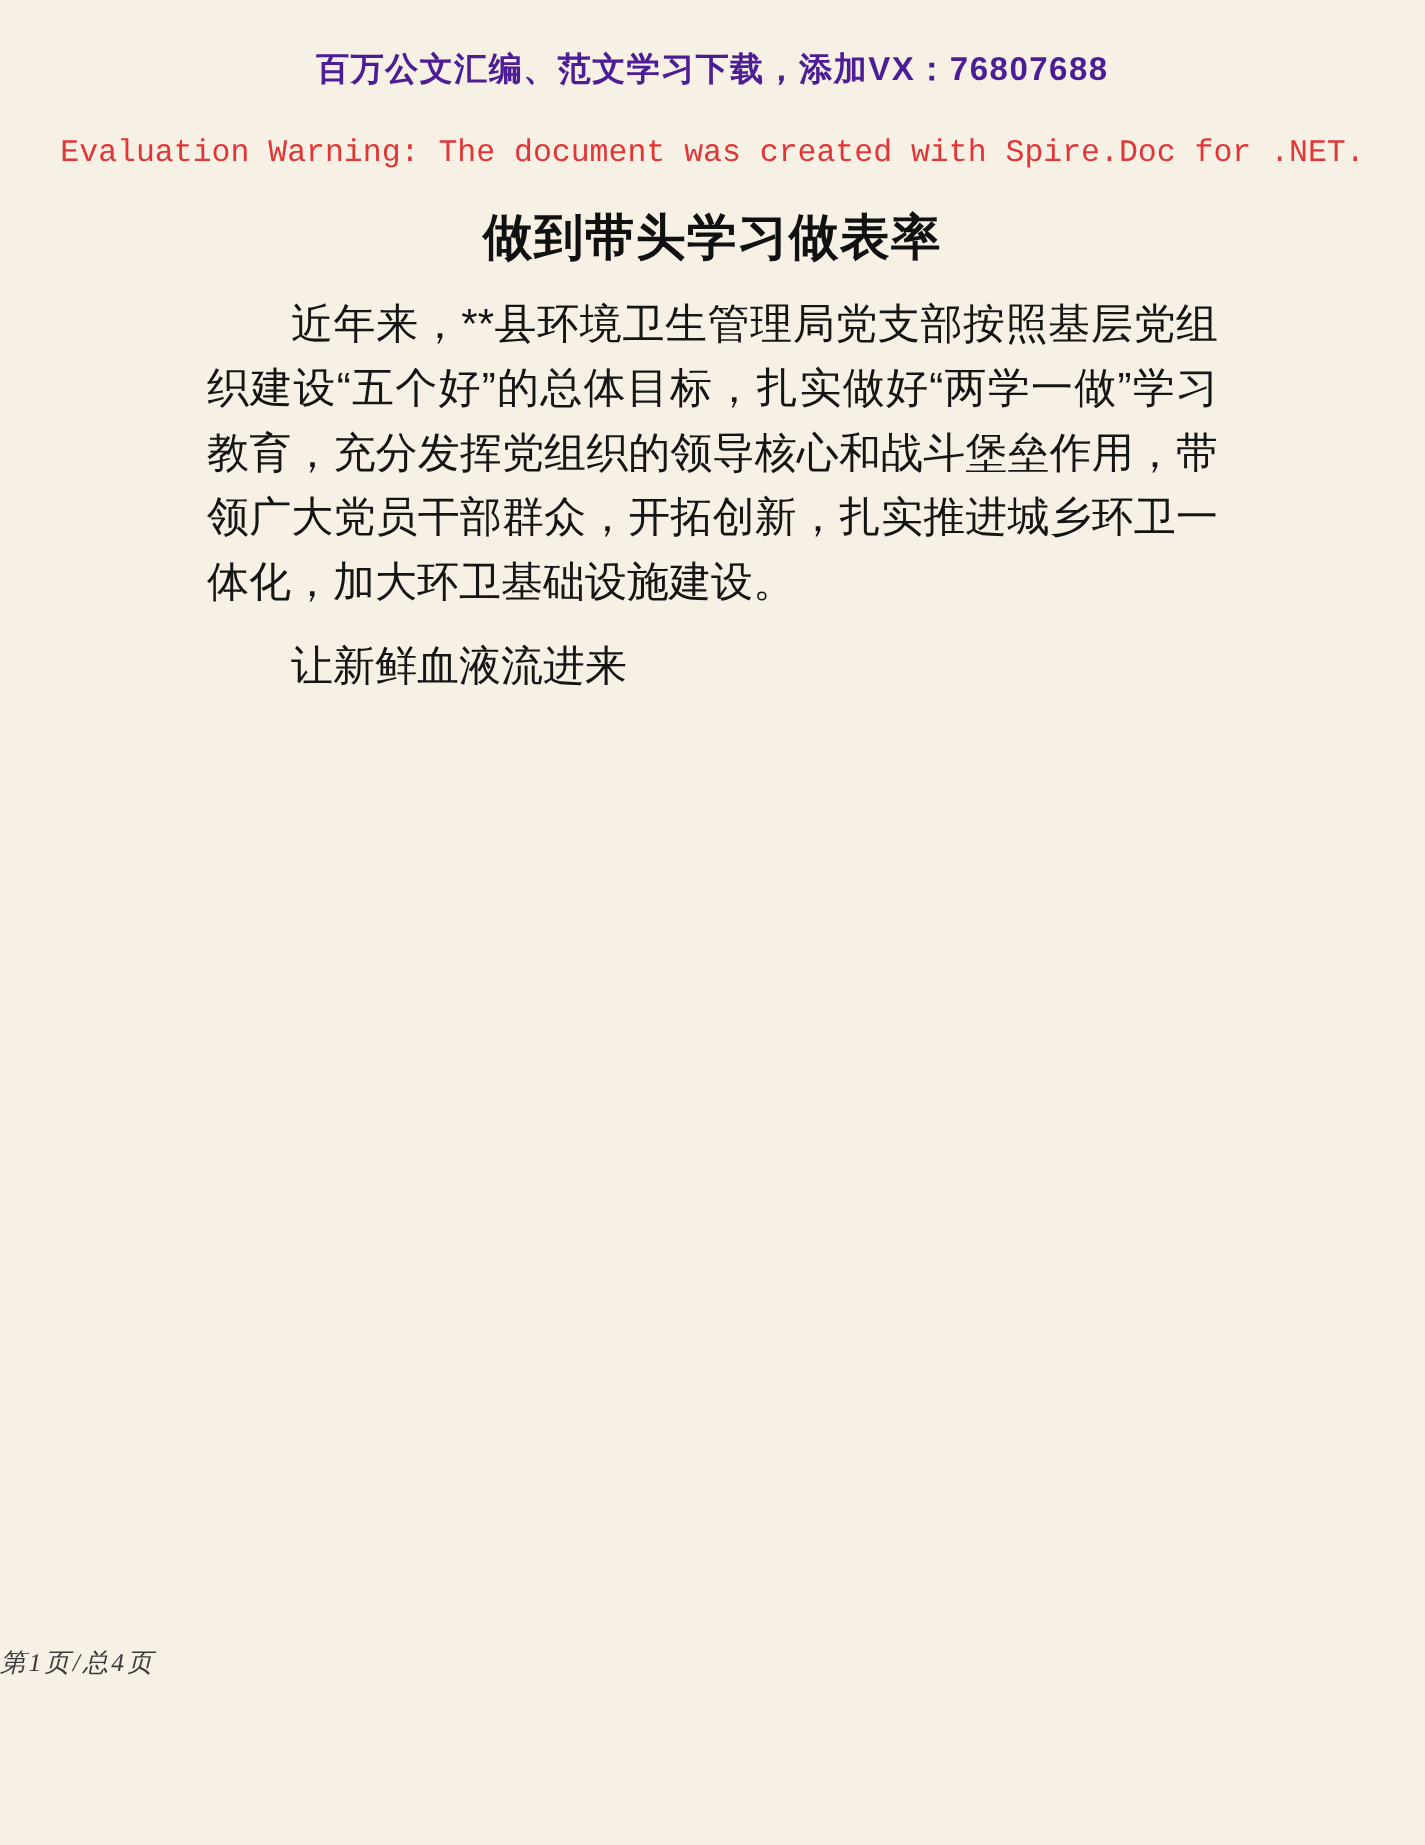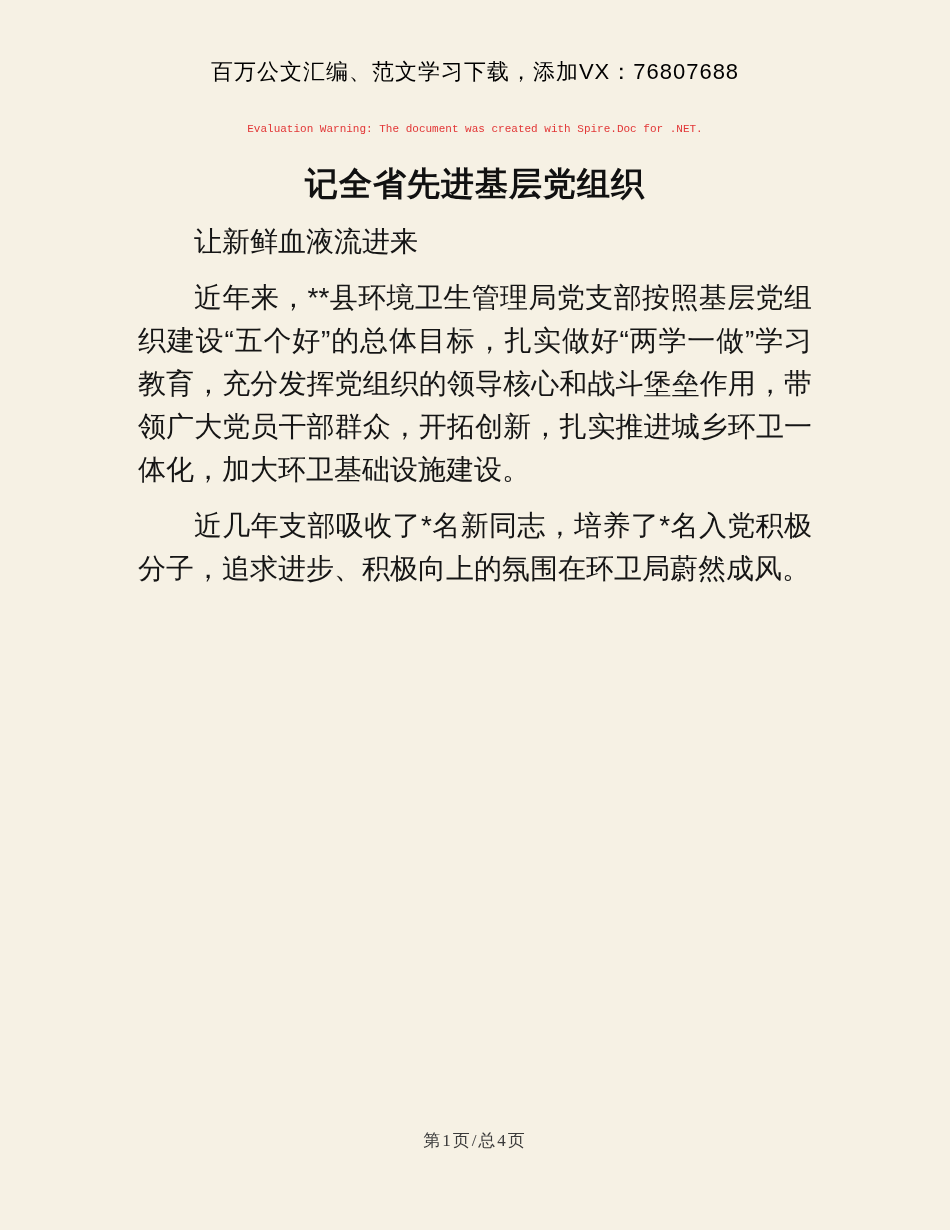--- a/index.html
+++ b/index.html
@@ -9,33 +9,33 @@
   }
   .page {
     position: relative;
     width: 950px;
     height: 1230px;
     background: #F6F1E4;
     overflow: hidden;
     font-family: "Liberation Sans", "DejaVu Sans", sans-serif;
   }
   .notice {
-    padding-top: 58px;
+    padding-top: 32px;
     text-align: center;
-    color: #000000;
+    color: #4c1d95;
     font-size: 22px;
     line-height: 28px;
-    font-weight: normal;
+    font-weight: bold;
     letter-spacing: 1px;
   }
   .warning {
     margin-top: 32px;
     text-align: center;
     color: #e23636;
-    font-size: 11px;
+    font-size: 21px;
     line-height: 22px;
     font-family: "Liberation Mono", "DejaVu Sans Mono", monospace;
   }
   .doc-title {
     margin: 22px 0 0 0;
     text-align: center;
     color: #111111;
     font-size: 33px;
     line-height: 44px;
     font-weight: bold;
@@ -48,43 +48,42 @@
   .body-text p {
     margin: 0 0 13px 0;
     font-size: 28px;
     line-height: 43px;
     text-indent: 2em;
     text-align: justify;
     letter-spacing: 0;
   }
   .footer {
     position: absolute;
-    top: 1131px;
+    top: 1099px;
     left: 0;
     width: 100%;
-    text-align: center;
     color: #3a3a3a;
     font-size: 17px;
     line-height: 20px;
     letter-spacing: 2px;
     font-family: "Liberation Serif", "DejaVu Serif", serif;
+    font-style: italic;
   }
 </style>
 </head>
 <body>
 
 <div class="page">
 
   <div class="notice">百万公文汇编、范文学习下载，添加VX：76807688</div>
 
   <div class="warning">Evaluation Warning: The document was created with Spire.Doc for .NET.</div>
 
-  <h1 class="doc-title">记全省先进基层党组织</h1>
+  <h1 class="doc-title">做到带头学习做表率</h1>
 
   <div class="body-text">
+    <p>近年来，**县环境卫生管理局党支部按照基层党组织建设“五个好”的总体目标，扎实做好“两学一做”学习教育，充分发挥党组织的领导核心和战斗堡垒作用，带领广大党员干部群众，开拓创新，扎实推进城乡环卫一体化，加大环卫基础设施建设。</p>
     <p>让新鲜血液流进来</p>
-    <p>近年来，**县环境卫生管理局党支部按照基层党组织建设“五个好”的总体目标，扎实做好“两学一做”学习教育，充分发挥党组织的领导核心和战斗堡垒作用，带领广大党员干部群众，开拓创新，扎实推进城乡环卫一体化，加大环卫基础设施建设。</p>
-    <p>近几年支部吸收了*名新同志，培养了*名入党积极分子，追求进步、积极向上的氛围在环卫局蔚然成风。</p>
   </div>
 
   <div class="footer">第1页/总4页</div>
 
 </div>
 
 </body></html>

